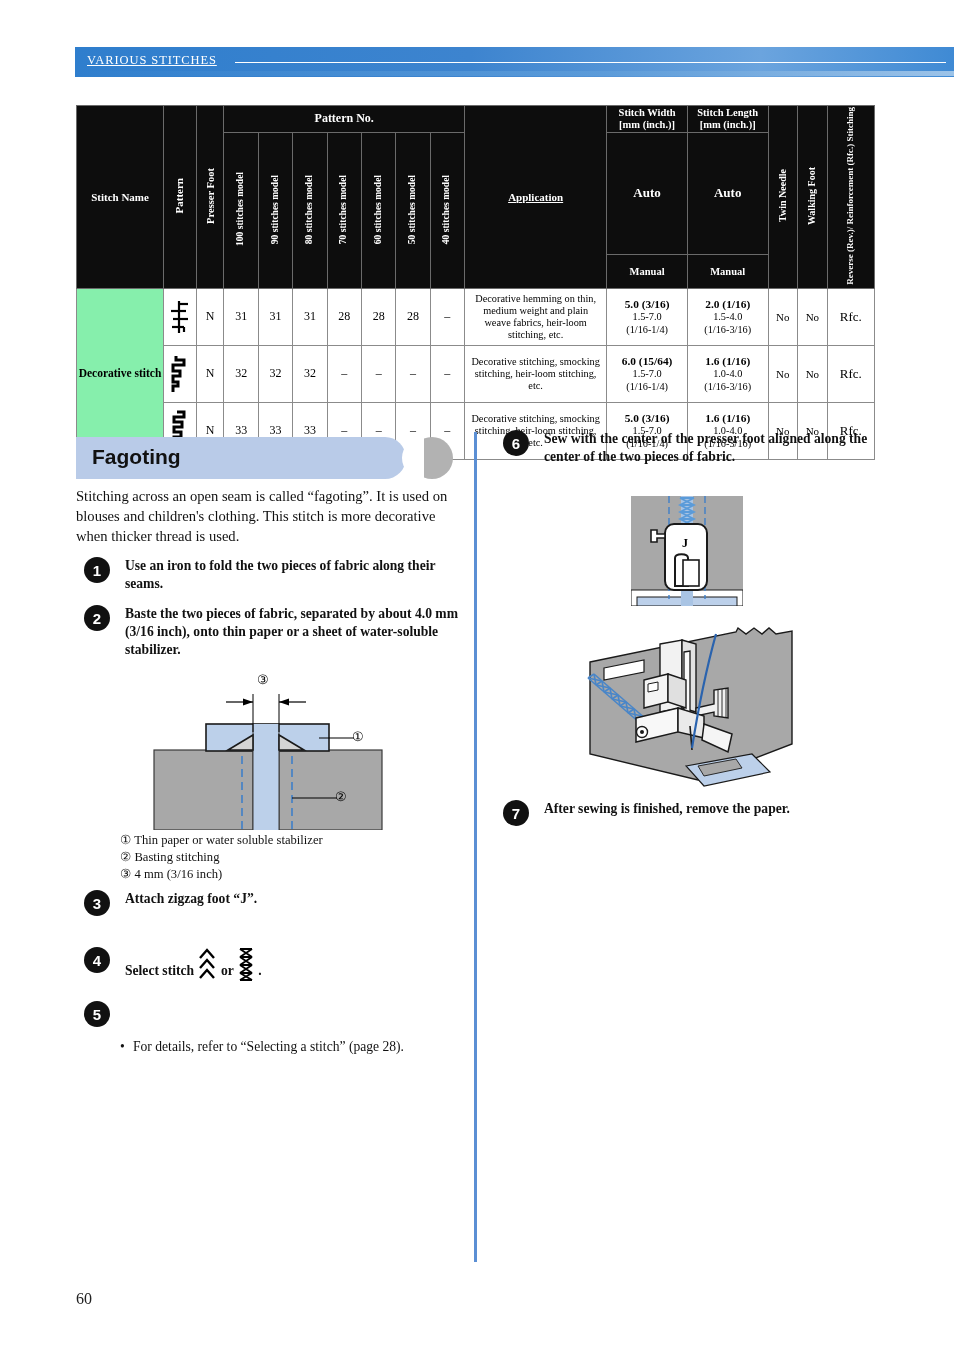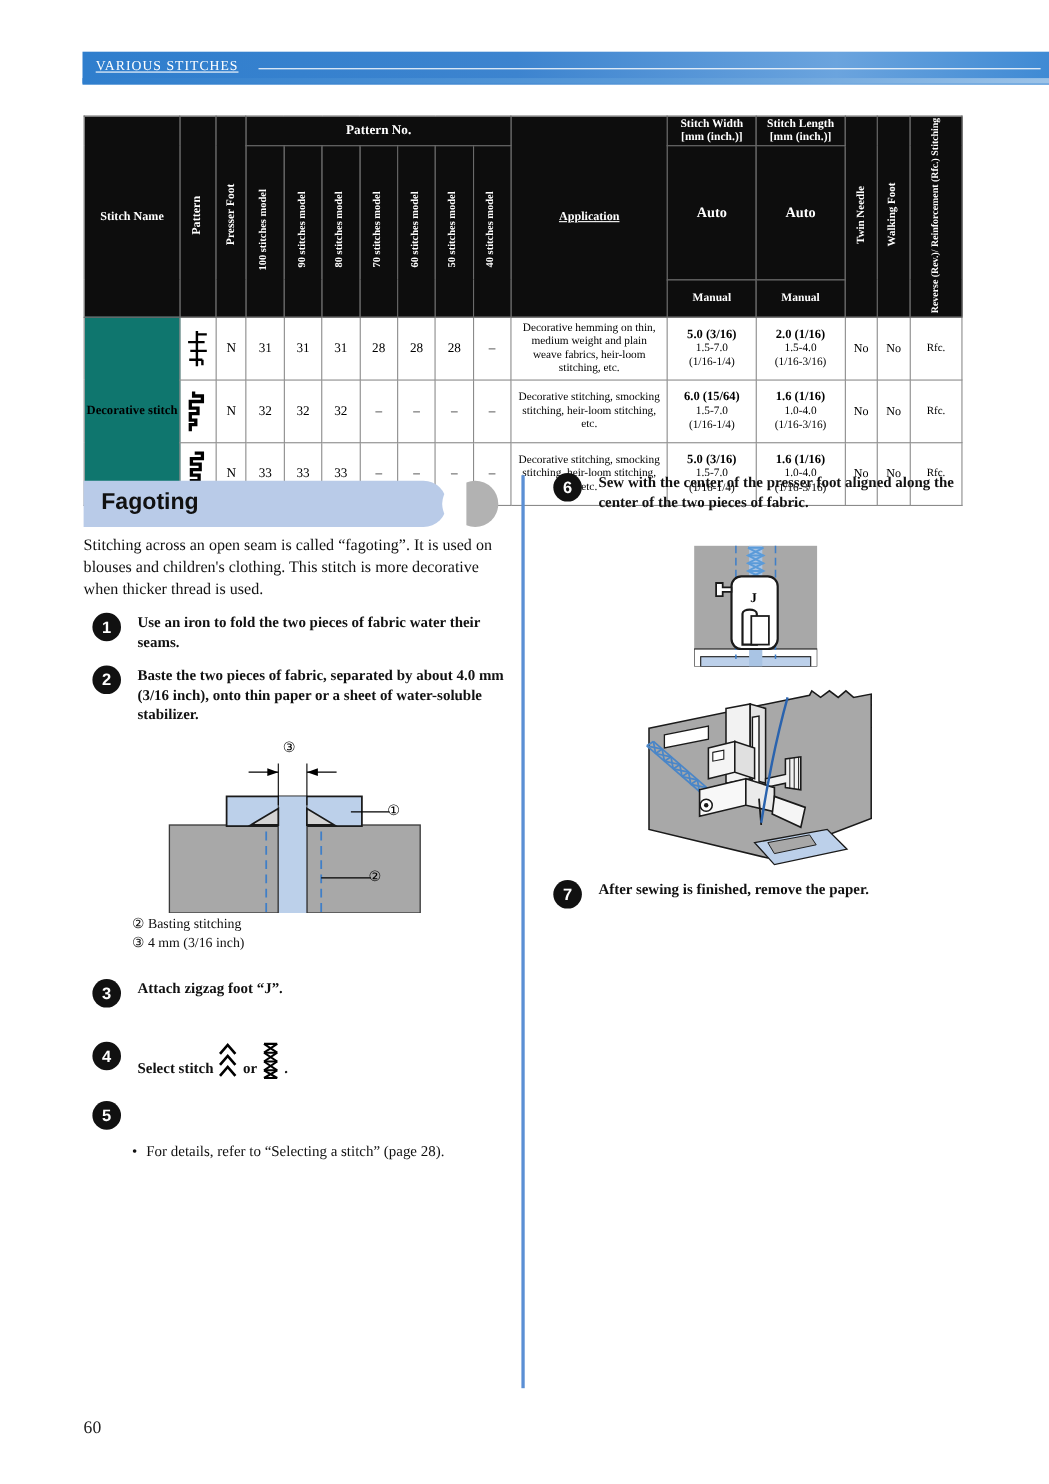--- a/index.html
+++ b/index.html
@@ -62,32 +62,32 @@
   .th-model { width:35px; font-size:9.5px; }
   .th-app   { width:145px; font-size:11px;text-decoration:underline; }
   .th-sw    { width:82px; font-size:10.5px; line-height:1.12; padding:1px 0; }
   .th-auto  { font-size:13px; font-weight:bold; }
   .th-manual{ font-size:10.5px; font-weight:normal; }
   .th-tn    { width:30px; font-size:10px; }
   .th-wf    { width:30px; font-size:10px; }
   .th-rev   { width:48px; font-size:9px; }
 
   td.c-name {
-    background:#0f766e; font-weight:bold; font-size:11.5px; line-height:1.15;
+    background:#86efac; font-weight:bold; font-size:11.5px; line-height:1.15;
   }
   td.c-pat  { height:57px; }
   td.c-pf, td.c-num { font-size:12px; }
   td.c-app {
     text-align:left; font-size:10.3px; line-height:1.16; padding:2px 5px;
   }
   td.c-val { font-size:10.3px; line-height:1.2; padding:2px 1px; }
   td.c-val .auto { font-weight:bold; font-size:11.4px; display:block; }
   td.c-val .rng  { display:block; }
   td.c-yn { font-size:11px; }
-  td.c-rfc{ font-size:10px;font-family:Liberation Serif, serif; }
+  td.c-rfc{ font-size:13px;font-family:Liberation Serif, serif; }
 
   .pat-svg { display:block; margin:0 auto; }
 
   
   .sec-wrap { position:absolute; left:76px; top:437px; width:380px; height:42px; }
   .sec-pill {
     position:absolute; left:0; top:0; width:330px; height:42px;
     background:#b9cbe8; border-radius:0 21px 21px 0;
   }
   .sec-ball {
@@ -319,21 +319,21 @@
 <div class="sec-wrap">
   <div class="sec-pill"></div>
   <div class="sec-ball"></div>
   <div class="sec-title">Fagoting</div>
 </div>
 
 <div class="intro">Stitching across an open seam is called “fagoting”. It is used on blouses and children's clothing. This stitch is more decorative when thicker thread is used.</div>
 
 <div class="step" style="left:84px; top:557px; width:375px;">
   <div class="num">1</div>
-  <div class="txt">Use an iron to fold the two pieces of fabric water their seams.</div>
+  <div class="txt">Use an iron to fold the two pieces of fabric along their seams.</div>
 </div>
 
 <div class="step" style="left:84px; top:605px; width:375px;">
   <div class="num">2</div>
   <div class="txt">Baste the two pieces of fabric, separated by about 4.0 mm (3/16 inch), onto thin paper or a sheet of water-soluble stabilizer.</div>
 </div>
 
 <div class="fig" style="left:132px; top:672px; width:330px; height:158px;">
   <svg width="330" height="158" viewBox="0 0 330 158">
 
@@ -367,20 +367,24 @@
 
     <line x1="160" y1="126" x2="205" y2="126" stroke="#000" stroke-width="1.2"></line>
   </svg>
   
   <div style="position:absolute; left:125px; top:0px; font-size:13px;">③</div>
   <div style="position:absolute; left:220px; top:57px; font-size:13px;">①</div>
   <div style="position:absolute; left:203px; top:117px; font-size:13px;">②</div>
 </div>
 
 <div class="legend">
+  <div>
+    <span class="cnum">①</span>
+    <span>Thin paper or water soluble stabilizer</span>
+  </div>
   <div>
     <span class="cnum">②</span>
     <span>Basting stitching</span>
   </div>
   <div>
     <span class="cnum">③</span>
     <span>4 mm (3/16 inch)</span>
   </div>
 </div>
 

